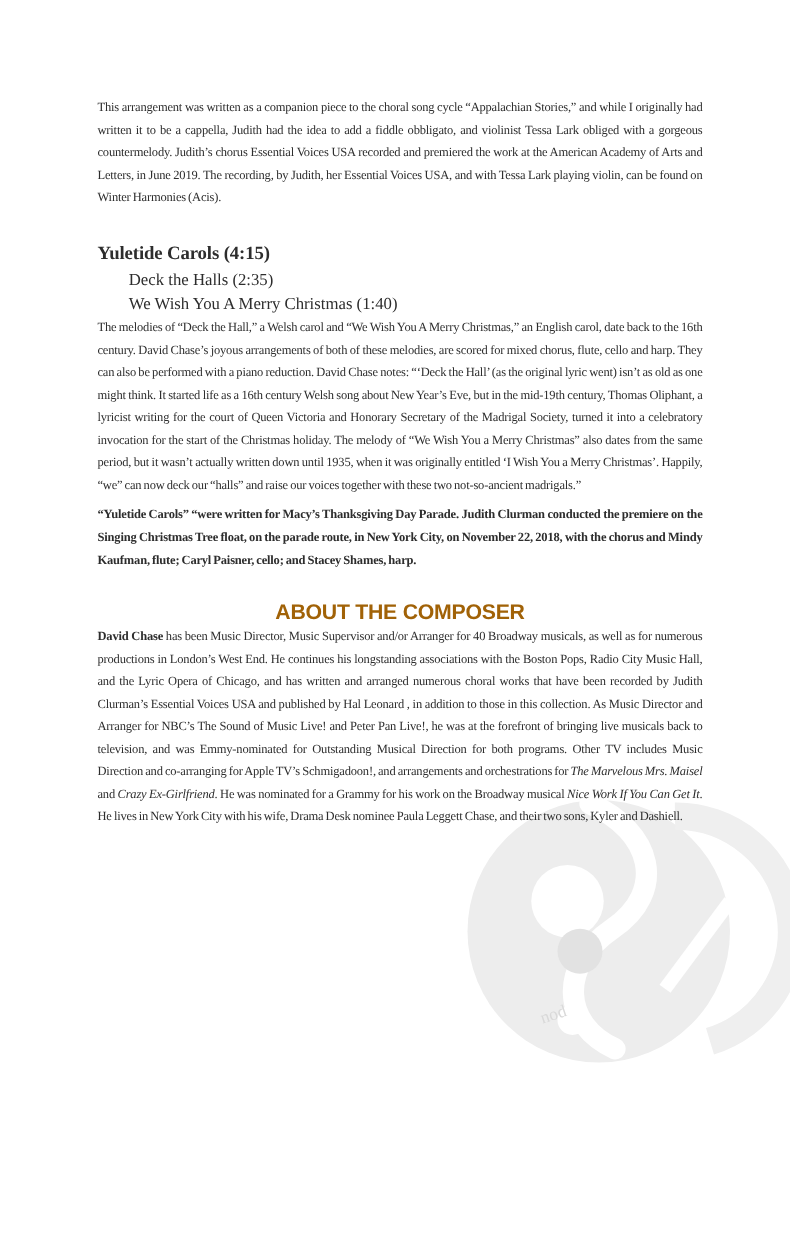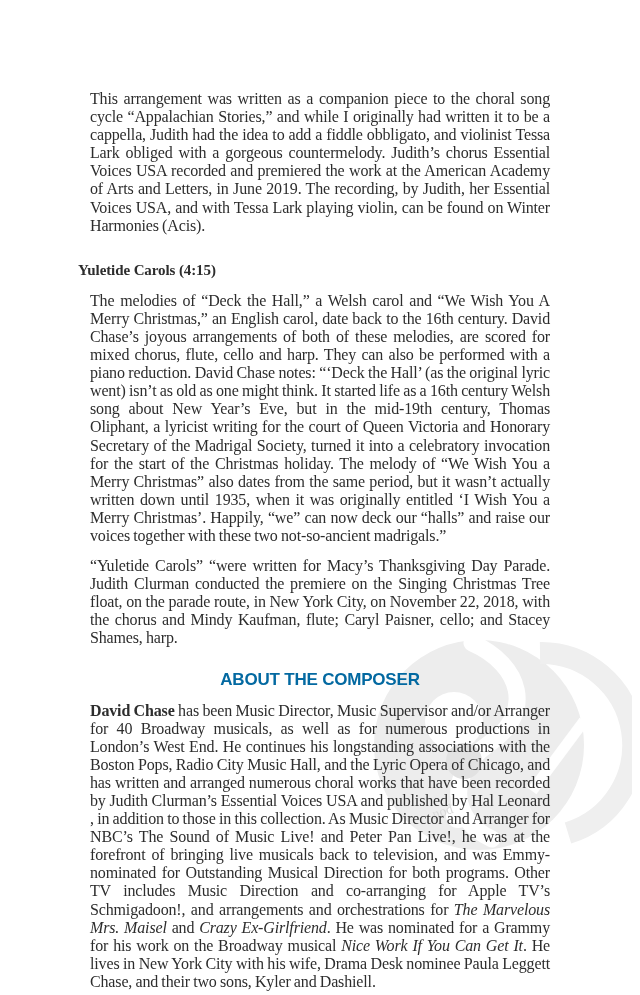--- a/index.html
+++ b/index.html
@@ -24,22 +24,22 @@
     pointer-events: none;
   }
   .content {
     position: absolute;
     left: 78px;
     top: 78px;
     width: 484px;
     z-index: 1;
   }
   .body-text {
-    margin: 12px;
-    font-size: 16px;
+    margin: 0;
+    font-size: 10px;
     line-height: 18.1px;
     text-align: justify;
     letter-spacing: -0.15px;
     word-spacing: -0.6px;
   }
   .song-heading {
     margin: 26px 0 2px 0;
     font-family: "Liberation Serif", serif;
     font-size: 15px;
     line-height: 19px;
@@ -49,30 +49,31 @@
   .track-list {
     margin: 0 0 2px 25px;
     font-size: 13.4px;
     line-height: 18.1px;
   }
   .track {
     white-space: nowrap;
   }
   .parade {
     margin-top: 5px;
+    font-weight: bold;
   }
   .composer-heading {
     margin: 22px 0 1px 0;
     font-family: "Liberation Sans", sans-serif;
     font-size: 17px;
     line-height: 20px;
     font-weight: 700;
     text-align: center;
     letter-spacing: -0.2px;
-    color: #0369a1;
+    color: #a16207;
   }
   .seg-bold { font-weight: 700; }
   .seg-italic { font-style: italic; font-family: Liberation Serif, serif; }
 </style>
 </head>
 <body>
 
 <div class="page">
 
   <svg class="watermark" width="260" height="310" viewBox="0 0 260 310" aria-hidden="true">
@@ -90,20 +91,22 @@
     <text x="0" y="0" transform="translate(62,224) rotate(-18)" font-family="Liberation Serif, serif" font-size="14" fill="#d9d9d9">nod</text>
   </svg>
 
   <div class="content">
 
     <p class="body-text">This arrangement was written as a companion piece to the choral song cycle “Appalachian Stories,” and while I originally had written it to be a cappella, Judith had the idea to add a fiddle obbligato, and violinist Tessa Lark obliged with a gorgeous countermelody.  Judith’s chorus Essential Voices USA recorded and premiered the work at the American Academy of Arts and Letters, in June 2019.  The recording, by Judith, her Essential Voices USA, and with Tessa Lark playing violin, can be found on Winter Harmonies (Acis).</p>
 
     <h2 class="song-heading">Yuletide Carols (4:15)</h2>
 
     <div class="track-list">
+      <div class="track">Deck the Halls (2:35)</div>
+      <div class="track">We Wish You A Merry Christmas (1:40)</div>
     </div>
 
     <p class="body-text">The melodies of “Deck the Hall,” a Welsh carol and “We Wish You A Merry Christmas,” an English carol, date back to the 16th century. David Chase’s joyous arrangements of both of these melodies, are scored for mixed chorus, flute, cello and harp. They can also be performed with a piano reduction. David Chase notes: “‘Deck the Hall’ (as the original lyric went) isn’t as old as one might think. It started life as a 16th century Welsh song about New Year’s Eve, but in the mid-19th century, Thomas Oliphant, a lyricist writing for the court of Queen Victoria and Honorary Secretary of the Madrigal Society, turned it into a celebratory invocation for the start of the Christmas holiday. The melody of “We Wish You a Merry Christmas” also dates from the same period, but it wasn’t actually written down until 1935, when it was originally entitled ‘I Wish You a Merry Christmas’.  Happily, “we” can now deck our “halls” and raise our voices together with these two not-so-ancient madrigals.”</p>
 
     <p class="body-text parade">“Yuletide Carols” “were written for  Macy’s Thanksgiving Day Parade. Judith Clurman conducted the premiere on the Singing Christmas Tree float, on the parade route, in New York City, on November 22, 2018, with the chorus and Mindy Kaufman, flute; Caryl Paisner, cello; and Stacey Shames, harp.</p>
 
     <h1 class="composer-heading">ABOUT THE COMPOSER</h1>
 
     <p class="body-text"><span class="seg-bold">David Chase</span><span> has been Music Director, Music Supervisor and/or Arranger for 40 Broadway musicals, as well as for numerous productions in London’s West End. He continues his longstanding associations with the Boston Pops, Radio City Music Hall, and the Lyric Opera of Chicago, and has written and arranged numerous choral works that have been recorded by Judith Clurman’s Essential Voices USA and published by Hal Leonard , in addition to those in this collection. As Music Director and Arranger for NBC’s The Sound of Music Live! and Peter Pan Live!, he was at the forefront of bringing live musicals back to television, and was Emmy-nominated  for Outstanding Musical Direction for both programs.  Other TV includes Music Direction and co-arranging for Apple TV’s Schmigadoon!, and arrangements and orchestrations for </span><span class="seg-italic">The Marvelous Mrs. Maisel</span><span> and </span><span class="seg-italic">Crazy Ex-Girlfriend</span><span>. He was nominated for a Grammy for his work on the Broadway musical </span><span class="seg-italic">Nice Work If You Can Get It</span><span>.  He lives in New York City with his wife, Drama Desk nominee Paula Leggett Chase, and their two sons, Kyler and Dashiell.</span></p>
 

